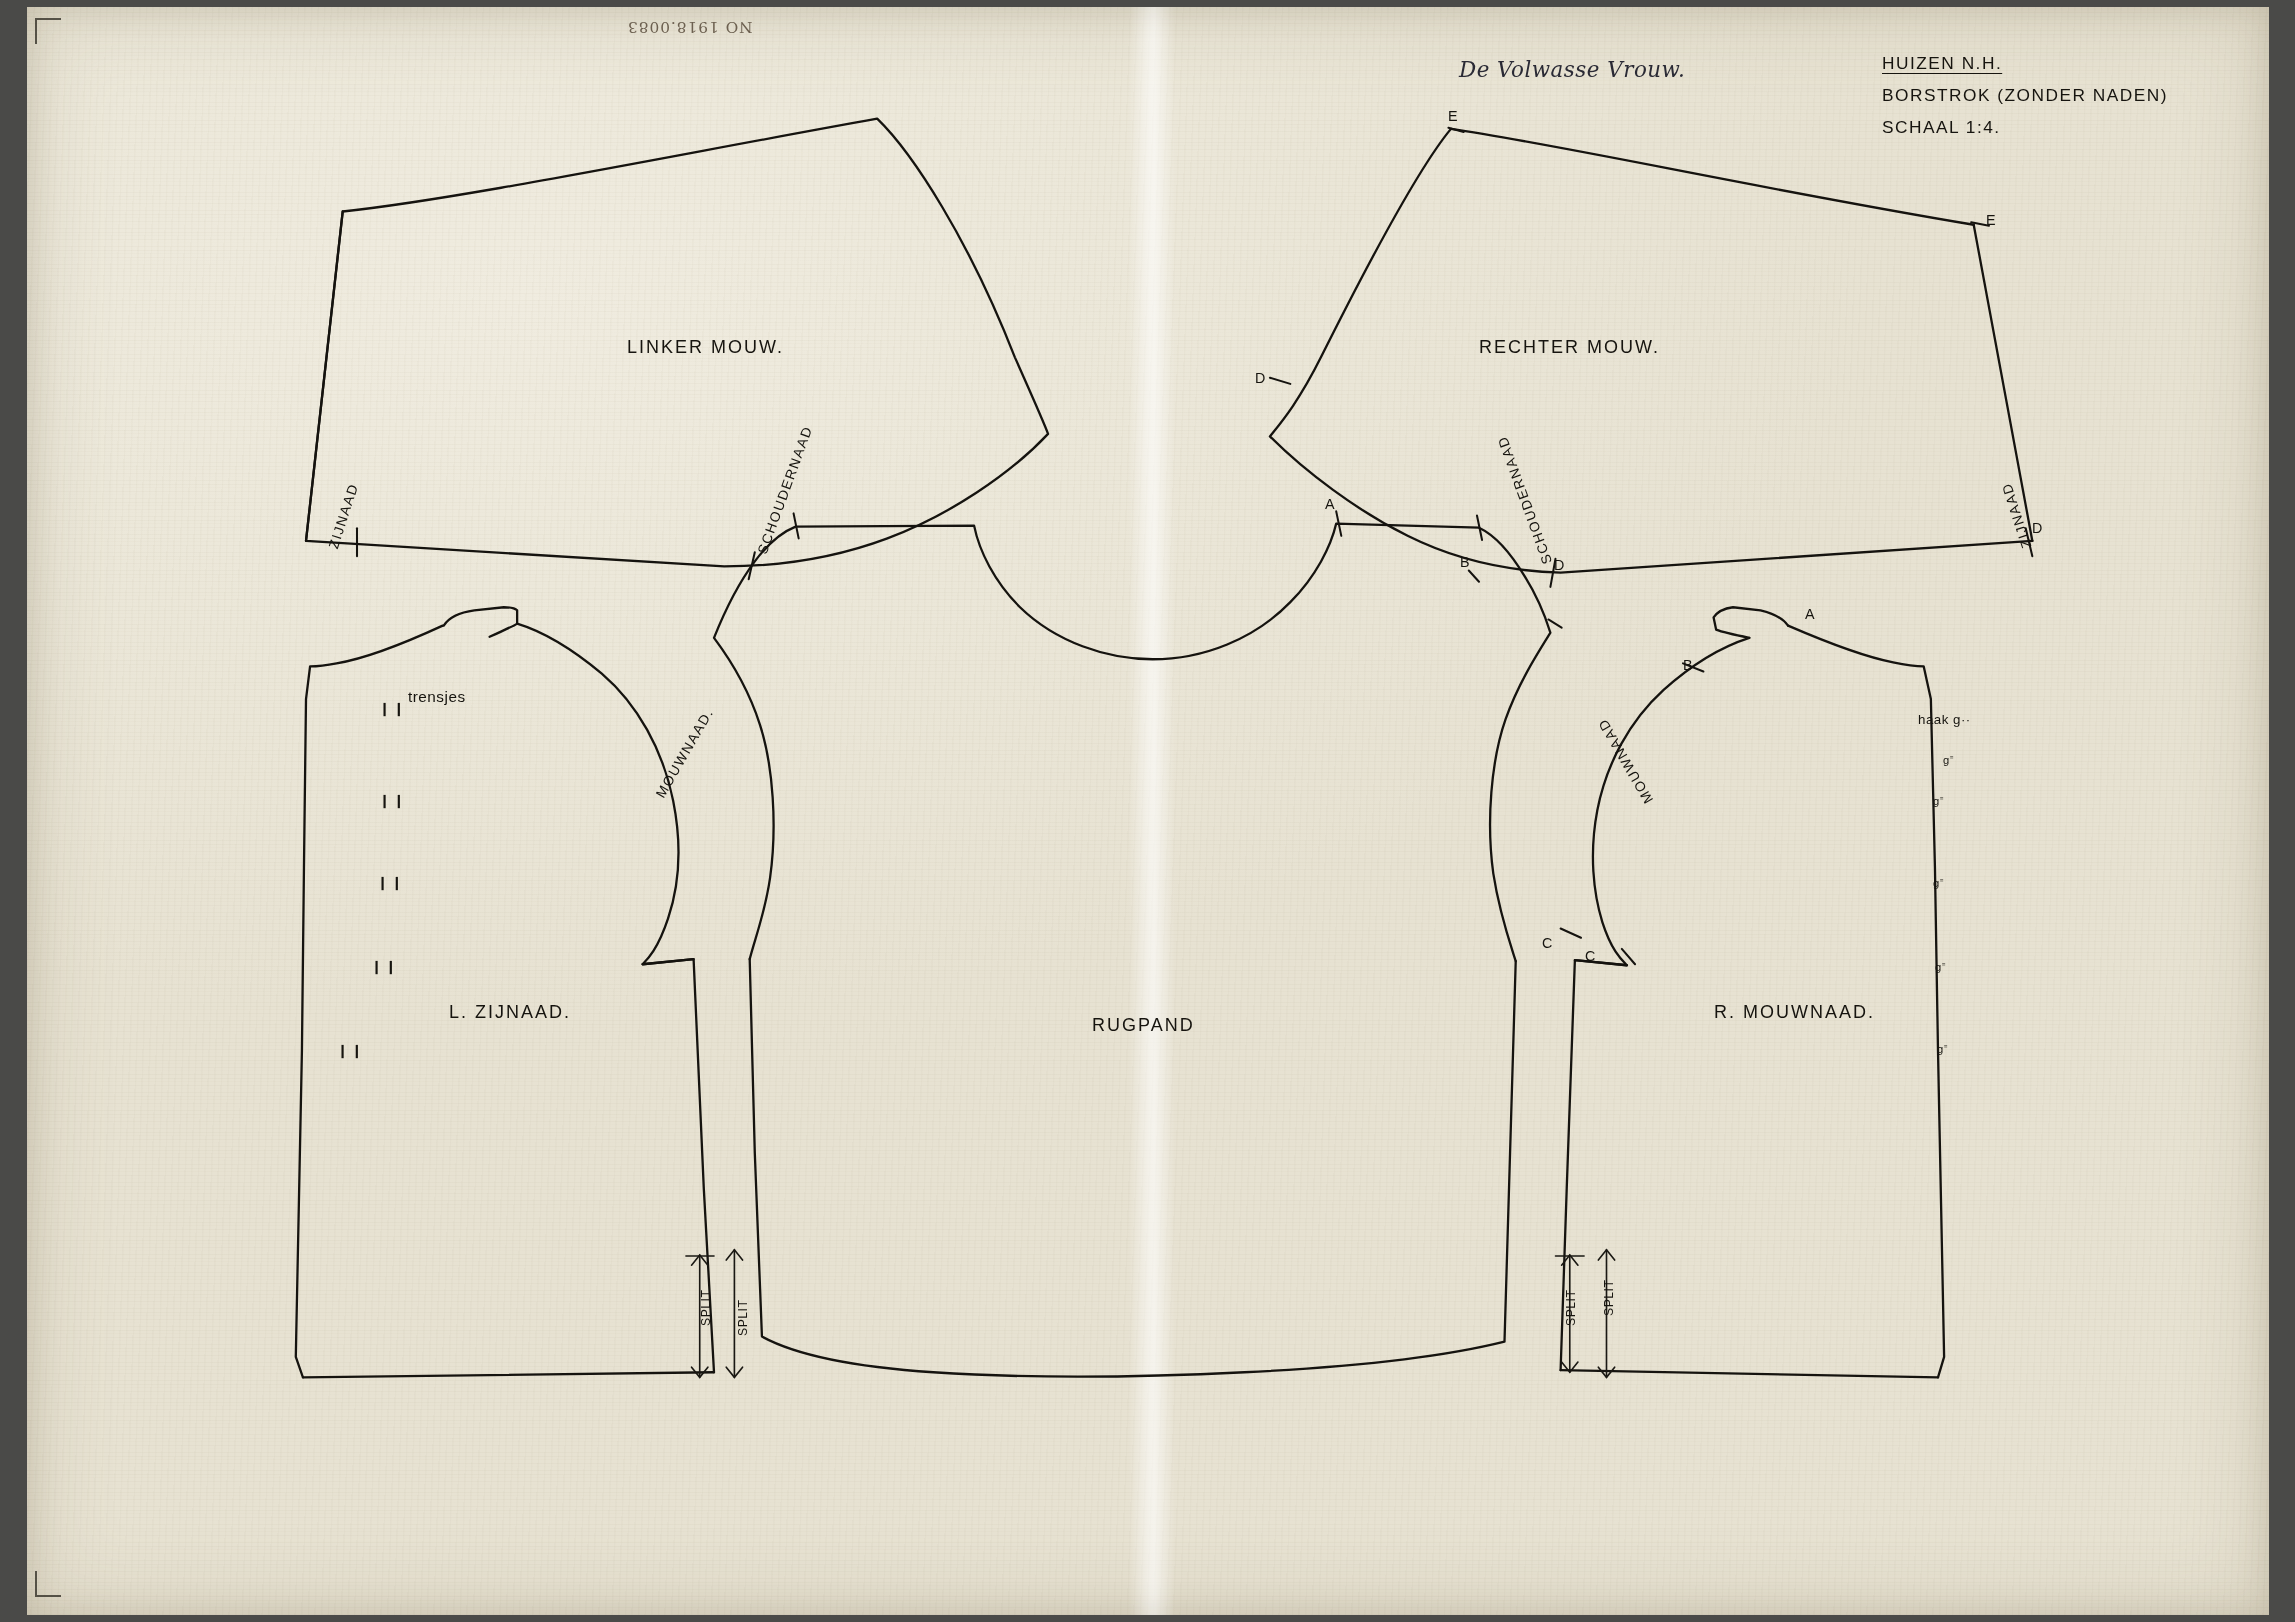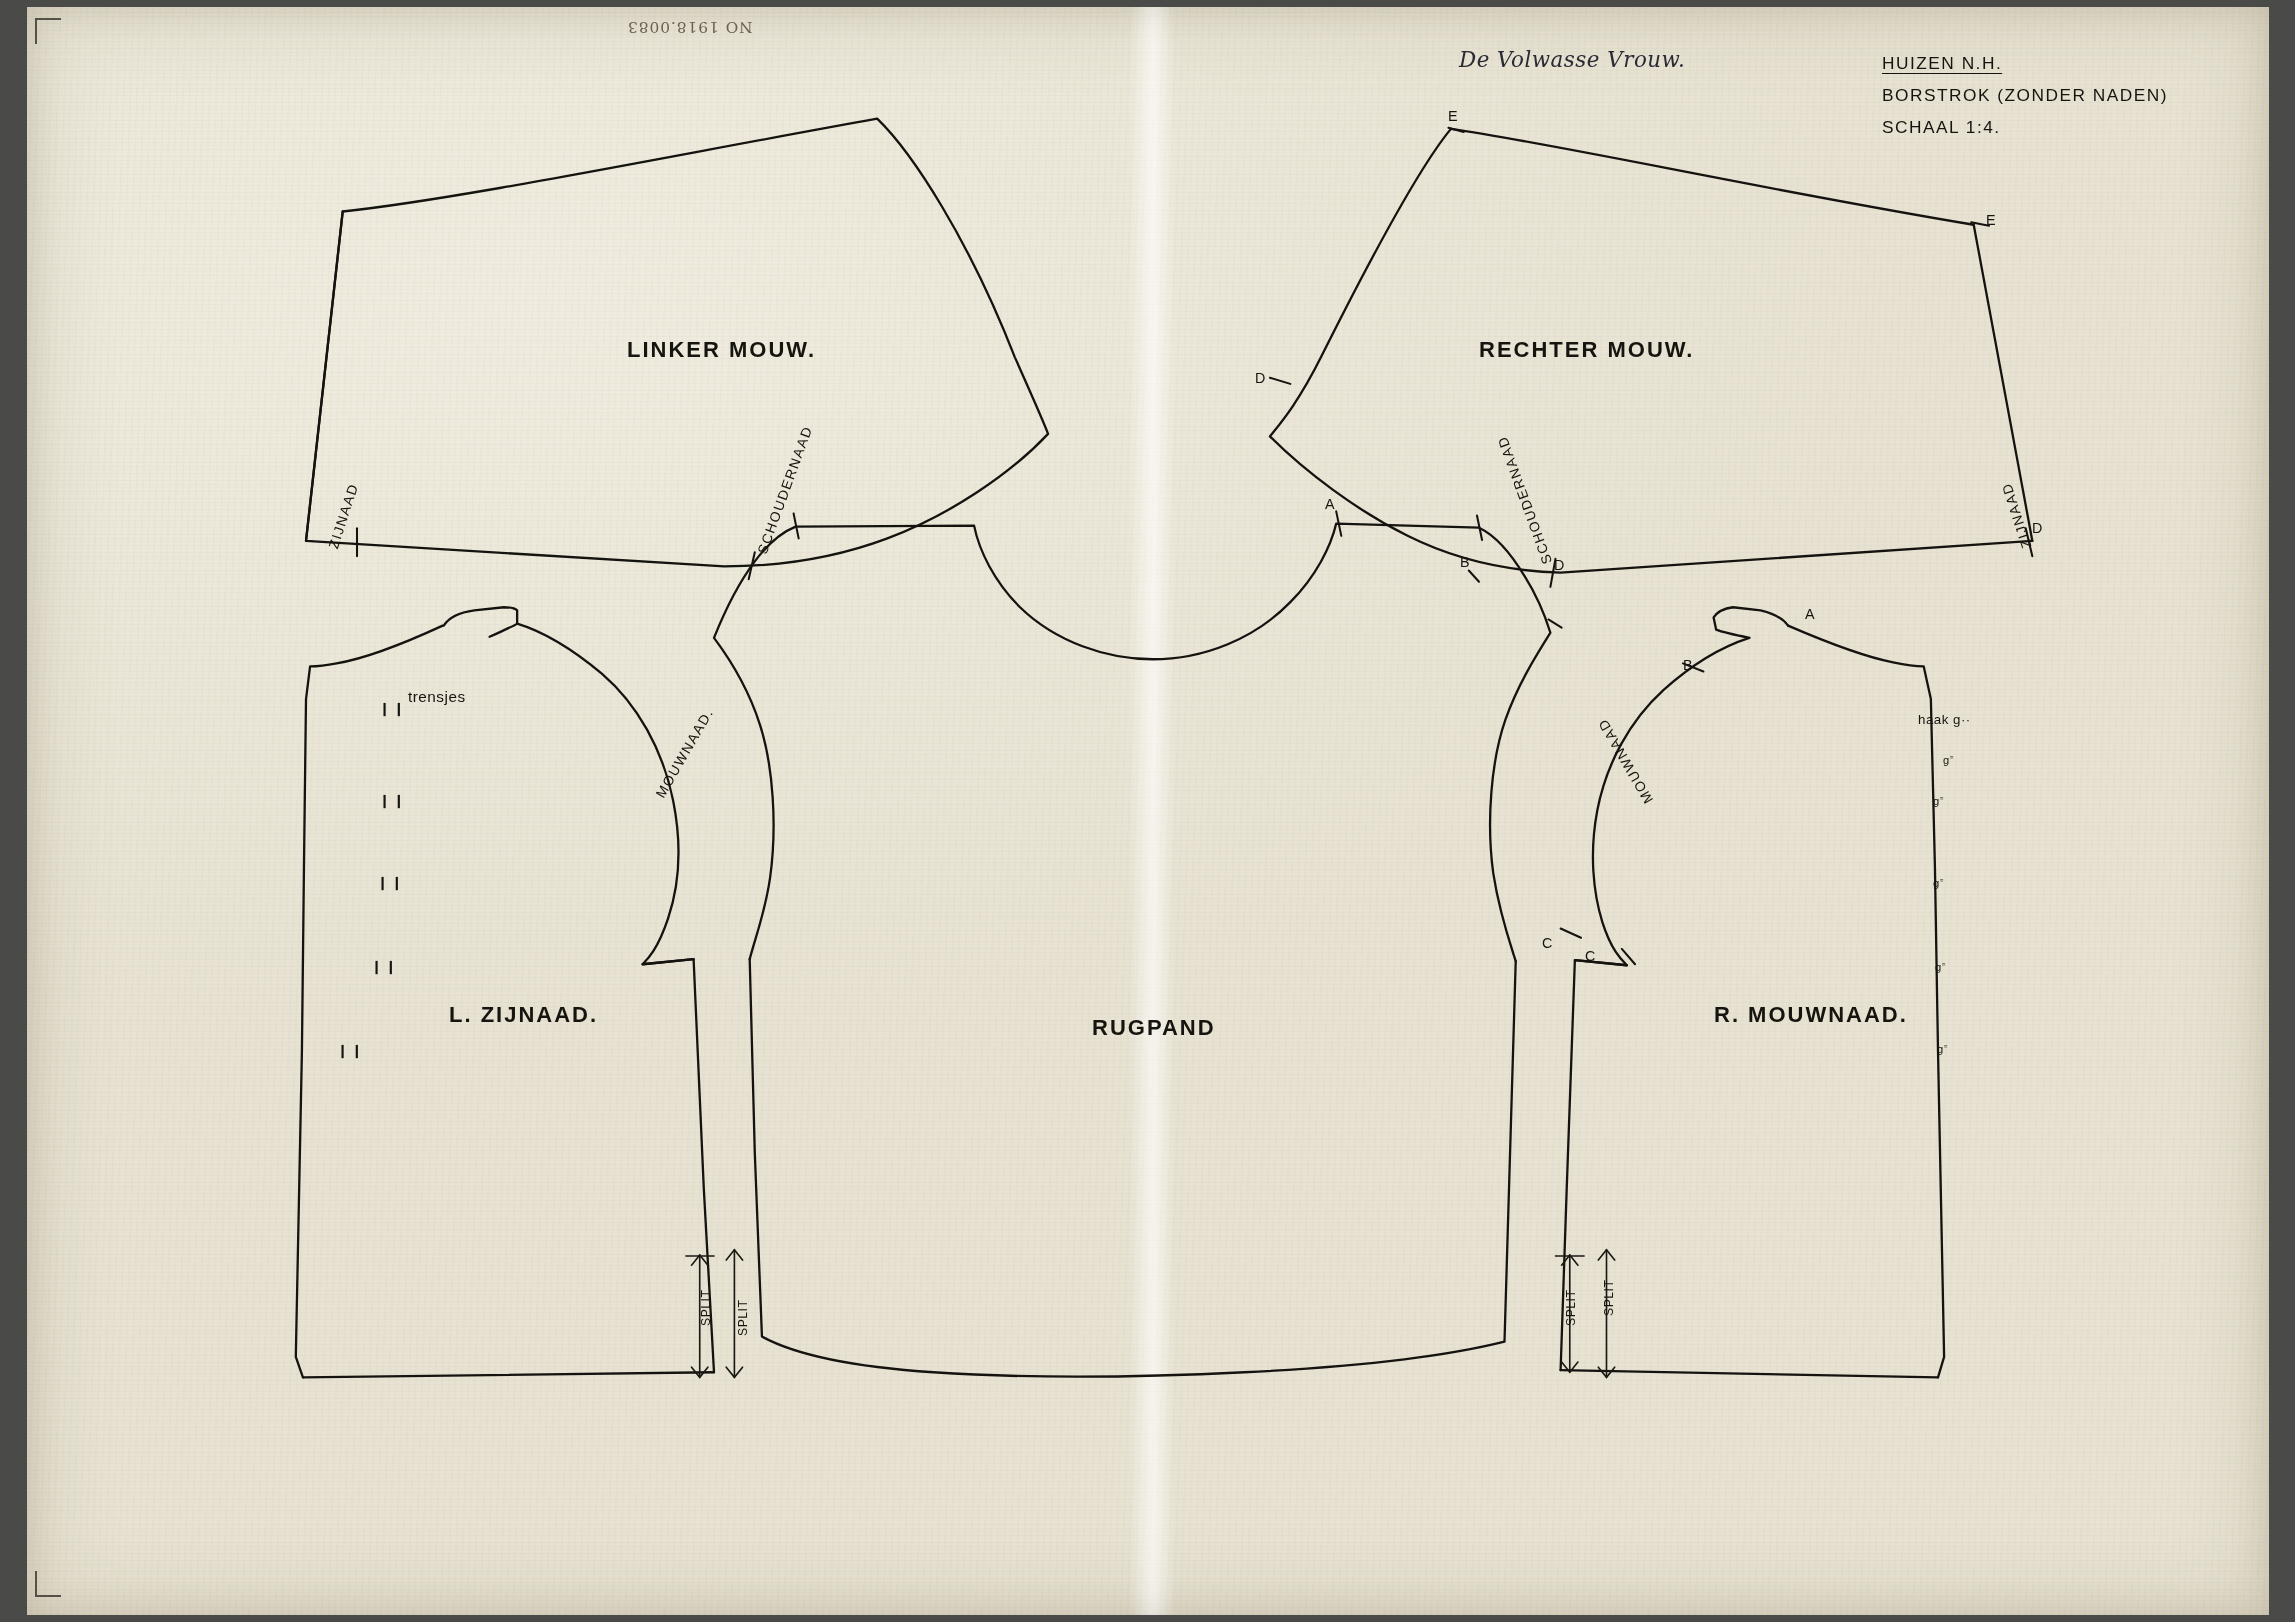--- a/index.html
+++ b/index.html
@@ -82,23 +82,22 @@
   }
   
   .lbl {
     position: absolute;
     color: #16140f;
     white-space: nowrap;
     font-family: "Liberation Sans", sans-serif;
     letter-spacing: 1px;
   }
   .lbl-piece {
-    font-size: 22px;
+    font-size: 18px;
     letter-spacing: 2px;
-    font-weight: bold;
   }
   .lbl-small {
     font-size: 13.8px;
     letter-spacing: 1.5px;
   }
   .lbl-pt {
     font-size: 14.3px;
     letter-spacing: 0.5px;
   }
   .lbl-tiny {
@@ -324,21 +323,21 @@
     <path class="tick" d="M 3180 1860 L 3206 1890"></path>
     <path class="tick" d="M 3300 1300 L 3340 1316"></path>
   </svg>
 
   <div class="title-block">
     <div class="underline">HUIZEN N.H.</div>
     <div>BORSTROK  (ZONDER NADEN)</div>
     <div>SCHAAL 1:4.</div>
   </div>
 
-  <div class="lbl hand" style="left:1459px; top:47px; font-size:21.4px; letter-spacing:0.5px;">De Volwasse Vrouw.</div>
+  <div class="lbl hand" style="left:1459px; top:57px; font-size:21.4px; letter-spacing:0.5px;">De Volwasse Vrouw.</div>
 
   <div class="lbl pencil" style="left:627px; top:18.4px;">NO 1918.0083</div>
 
   <div class="lbl lbl-piece" style="left:627px; top:337px;">LINKER MOUW.</div>
   <div class="lbl lbl-piece" style="left:1479px; top:337px;">RECHTER MOUW.</div>
   <div class="lbl lbl-piece" style="left:449px; top:1002px;">L. ZIJNAAD.</div>
   <div class="lbl lbl-piece" style="left:1092px; top:1015px;">RUGPAND</div>
   <div class="lbl lbl-piece" style="left:1714px; top:1002px;">R. MOUWNAAD.</div>
 
   <div class="lbl lbl-small rot-75" style="left:326px; top:546px;">ZIJNAAD</div>

